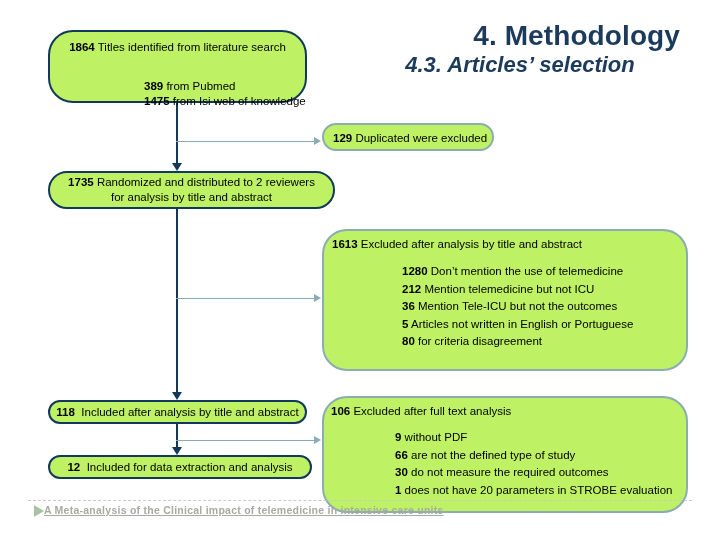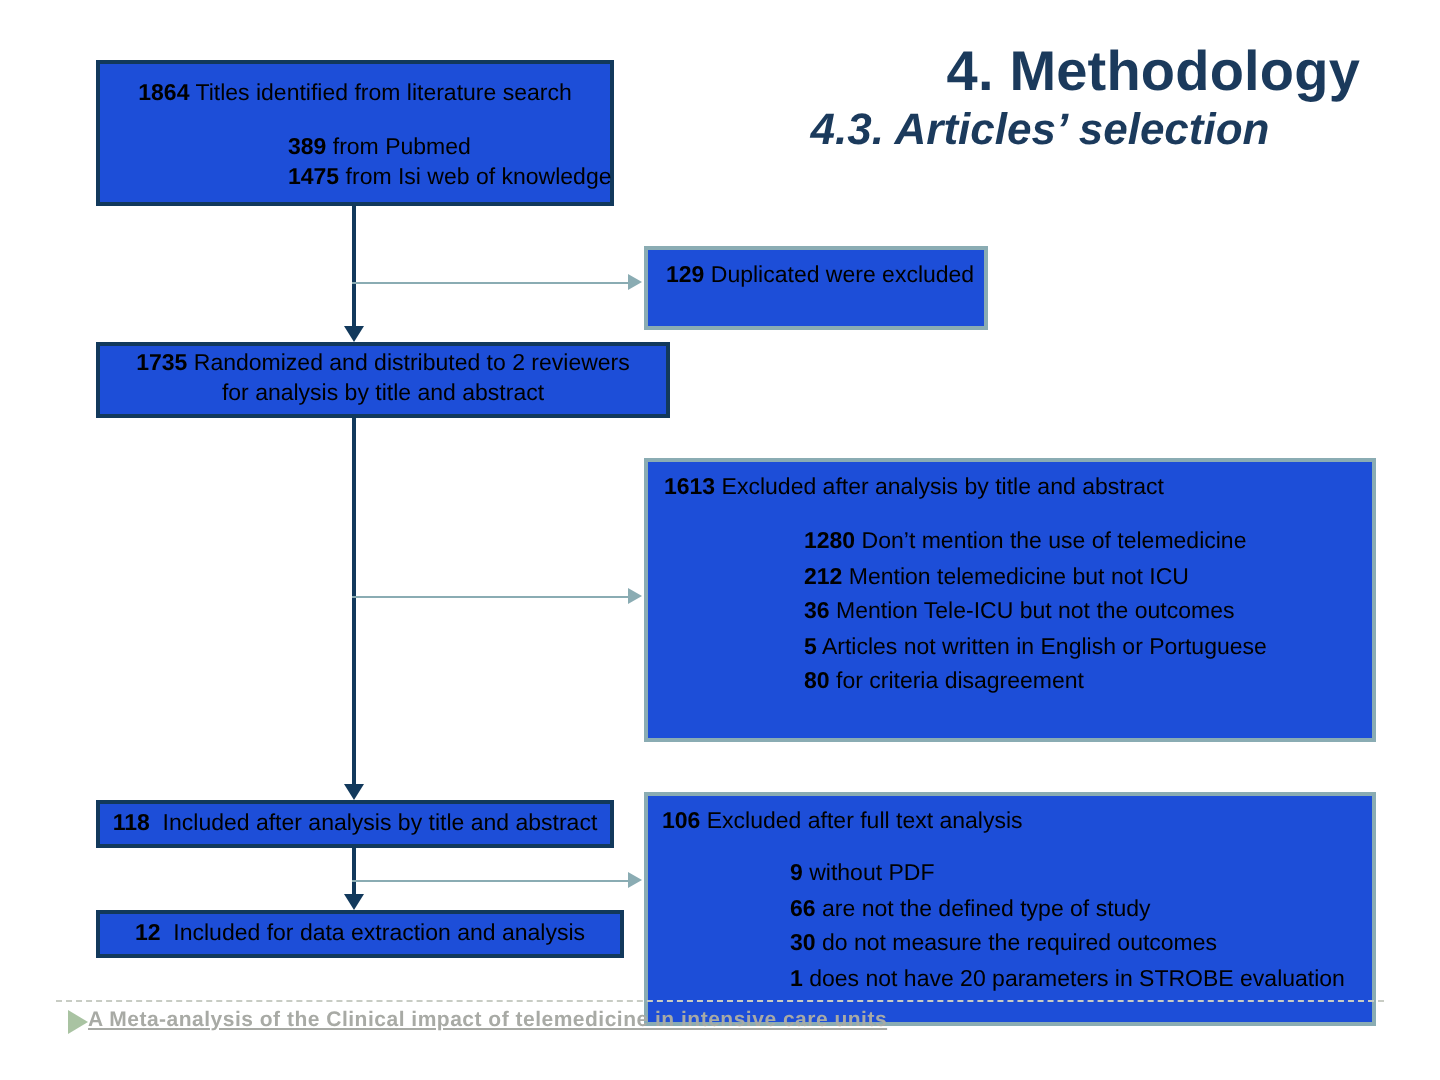--- a/index.html
+++ b/index.html
@@ -39,21 +39,22 @@
     line-height: 27px;
     margin-top: 3px;
     white-space: nowrap;
     text-align: center;
   }
 
   
   .box {
     position: absolute;
     box-sizing: border-box;
-    background: #1d4ed8;
+    background: #bef264;
+    border-radius: 25px;
   }
   .box.navy {
     border: 2px solid #12395c;
   }
   .box.teal {
     border: 2px solid #8aacb3;
   }
   .box .txt {
     font-size: 11.5px;
     line-height: 15px;
@@ -65,26 +66,26 @@
 
   
   #box-titles {
     left: 48px; top: 30px; width: 259px; height: 73px;
   }
   #box-titles .t-head {
     text-align: center;
     margin-top: 8px;
   }
   #box-titles .t-sub {
-    margin-top: 12px;
+    margin-top: 24px;
     padding-left: 94px;
   }
 
   #box-duplicated {
-    left: 322px; top: 123px; width: 172px; height: 42px;
+    left: 322px; top: 123px; width: 172px; height: 28px;
   }
   #box-duplicated .txt {
     padding: 6px 0 0 9px;
   }
 
   #box-randomized {
     left: 48px; top: 171px; width: 287px; height: 38px;
     display: flex; align-items: center; justify-content: center;
   }
   #box-randomized .txt {

